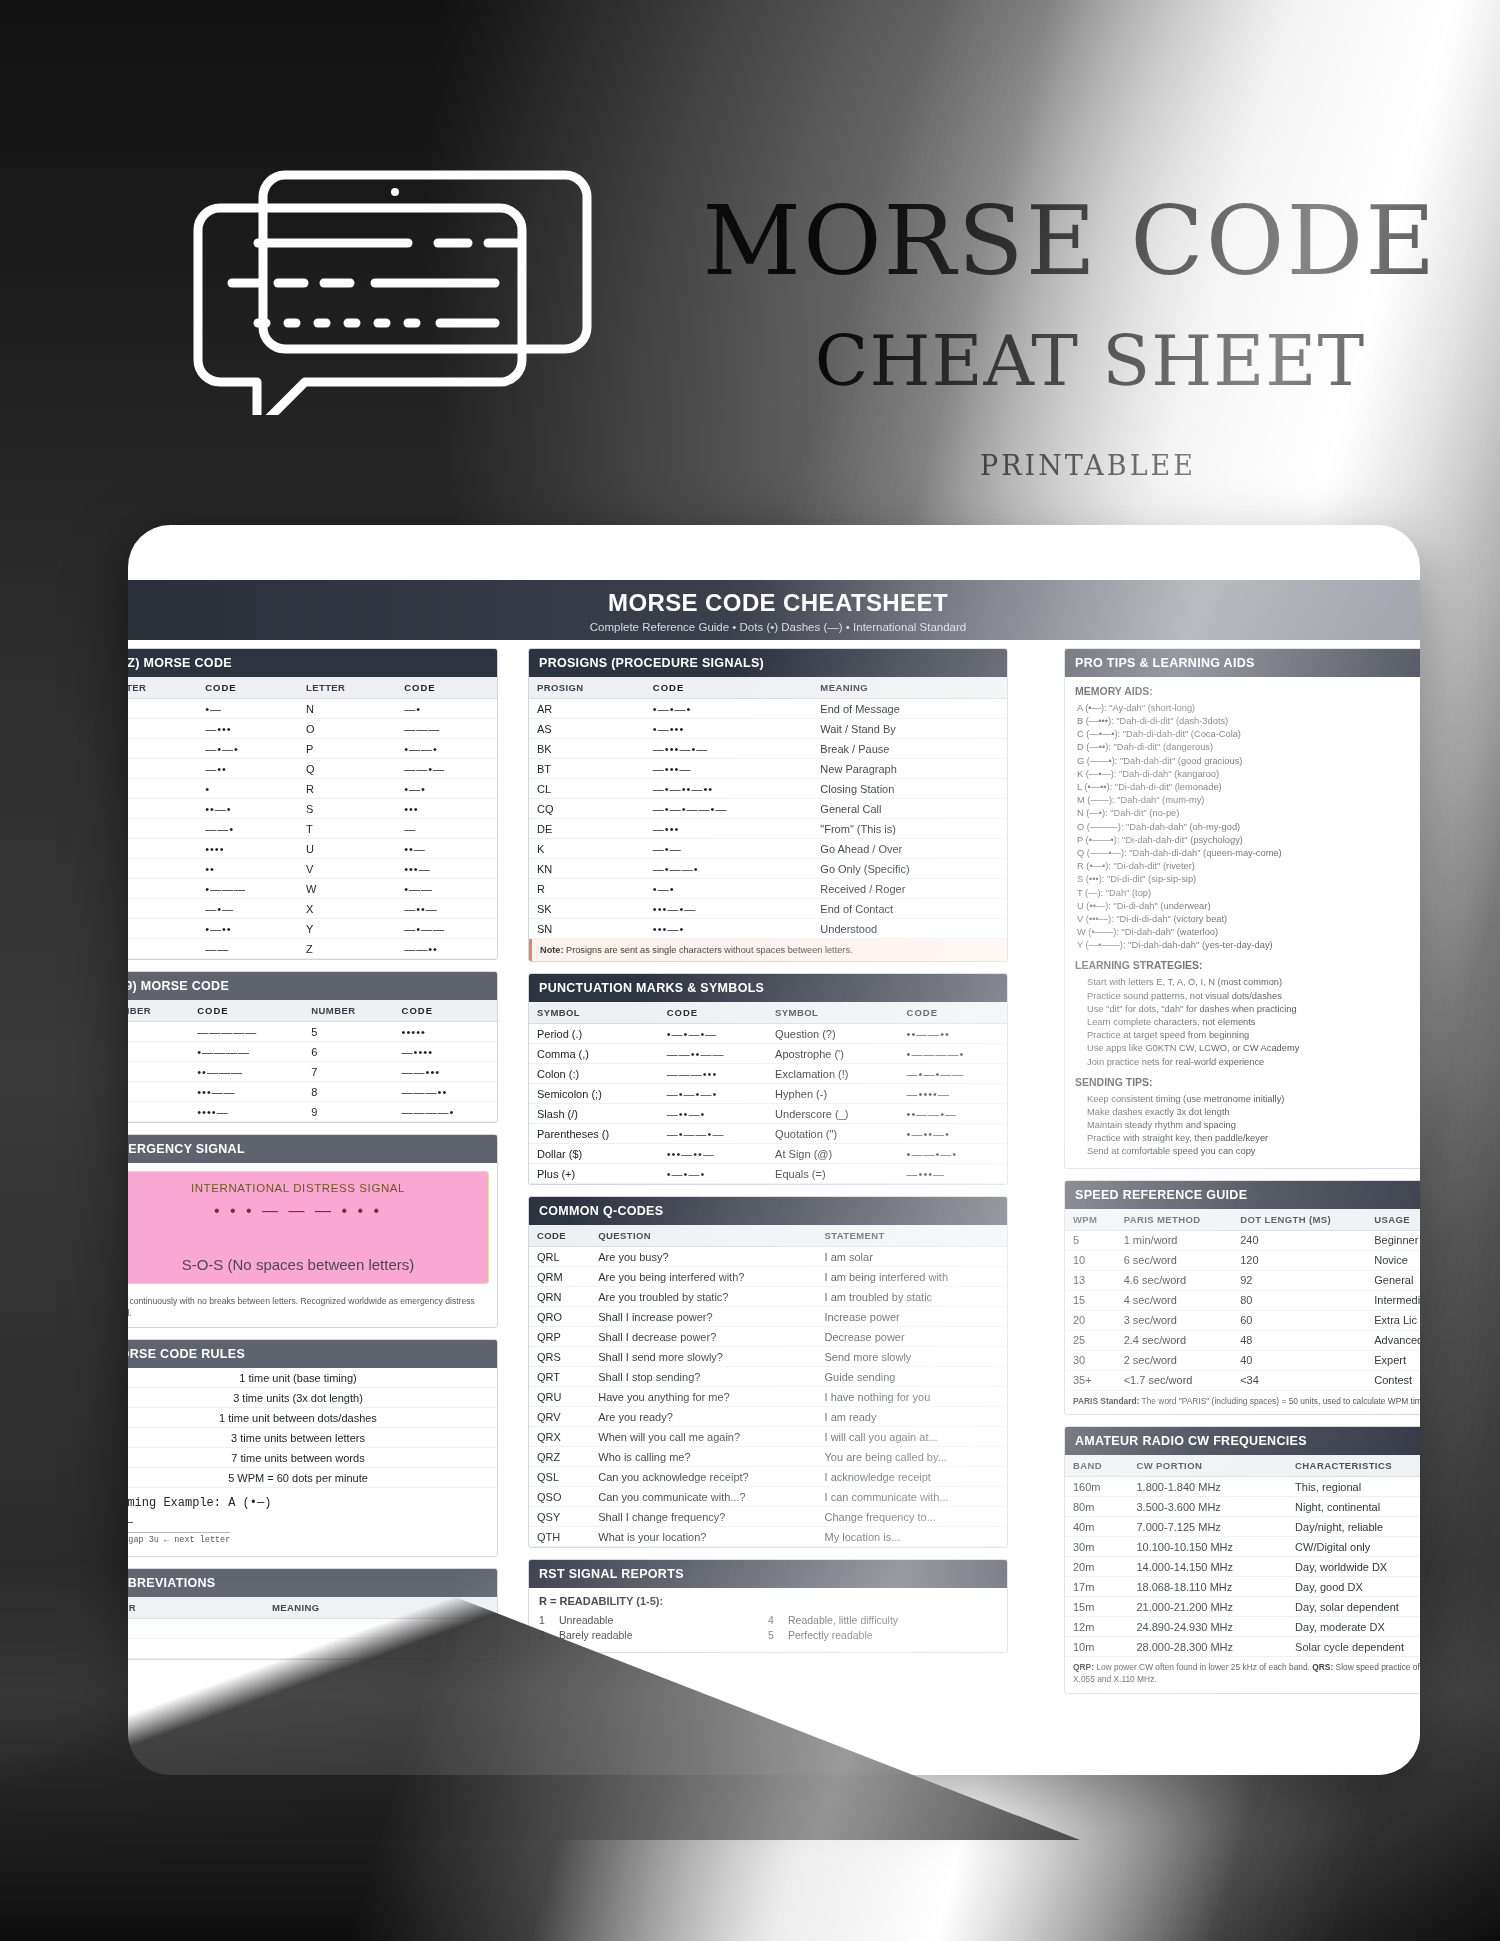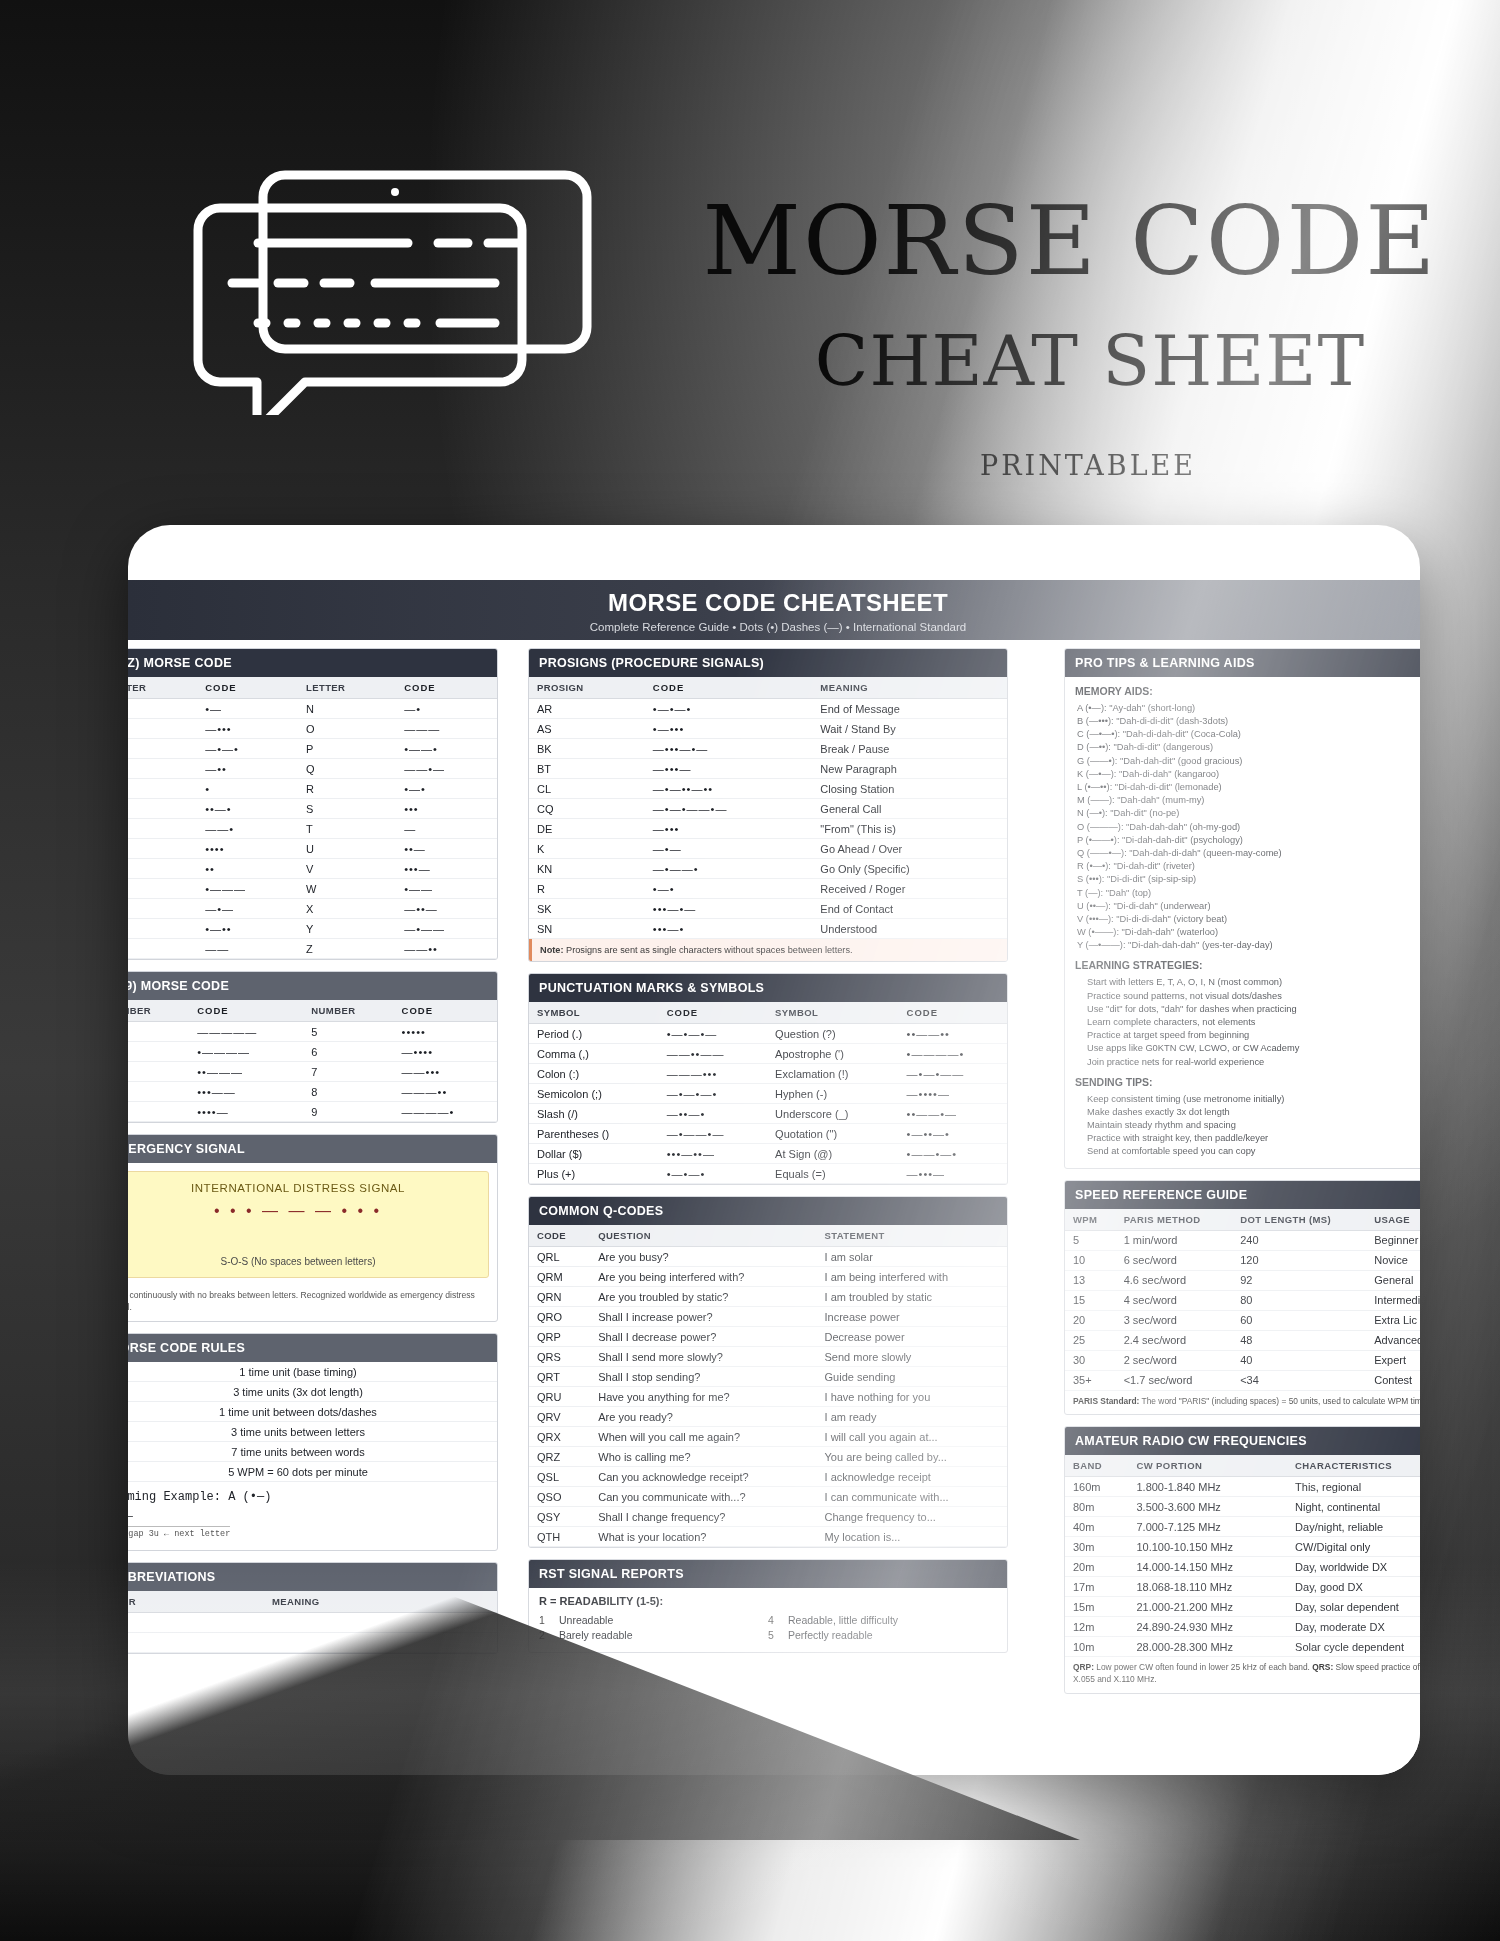--- a/index.html
+++ b/index.html
@@ -48,24 +48,24 @@
     padding:7px 10px;letter-spacing:.3px;}
   .card.grey>h2{background:#5e636e;}
   table{border-collapse:collapse;width:100%;font-size:11px;}
   th{background:#eef0f3;color:#3b3f48;font-size:9.5px;font-weight:bold;letter-spacing:.4px;
     text-align:left;padding:5px 8px;border-bottom:1px solid #d8dbe0;}
   td{padding:3.5px 8px;border-bottom:1px solid #edeff2;color:#22252b;}
   .code{letter-spacing:1px;color:#1b1e24;}
   
   .split td,.split th{white-space:nowrap;}
   
-  .emerg{background:#fef9c3;border:1px solid #ecd9a0;margin:8px;padding:10px 8px;text-align:center;border-radius:3px;}
+  .emerg{background:#f9a8d4;border:1px solid #ecd9a0;margin:8px;padding:10px 8px;text-align:center;border-radius:3px;}
   .emerg .t{font-size:11.5px;color:#6b5a15;letter-spacing:.6px;margin-bottom:8px;}
   .emerg .sos{font-size:16px;letter-spacing:3px;color:#8a2a2a;margin-bottom:8px;}
-  .emerg .lbl{font-size:10px;color:#4a4a4a;margin-top:36px;}
+  .emerg .lbl{font-size:15px;color:#4a4a4a;margin-top:36px;}
   .footnote{font-size:8.6px;color:#555;padding:4px 8px 8px 8px;line-height:1.35;}
   .note{background:#fdf1ec;border-left:3px solid #e08a5d;font-size:9.2px;color:#3c3c3c;padding:6px 8px;}
   
   .rules td{text-align:center;font-size:11px;}
   .timing{padding:8px 10px 10px 14px;}
   .timing .hdr{font-family:"Liberation Mono", monospace;font-size:12px;color:#22252b;margin-bottom:6px;}
   .timing .dotdash{font-family:"Liberation Mono", monospace;font-size:11px;color:#22252b;}
   .timing .gap{font-family:"Liberation Mono", monospace;font-size:8.5px;color:#555;border-top:1px solid #bbb;display:inline-block;padding-top:2px;margin-top:4px;}
   
   .tips{padding:7px 10px 9px 10px;font-size:9.3px;color:#23262c;line-height:1.42;}

